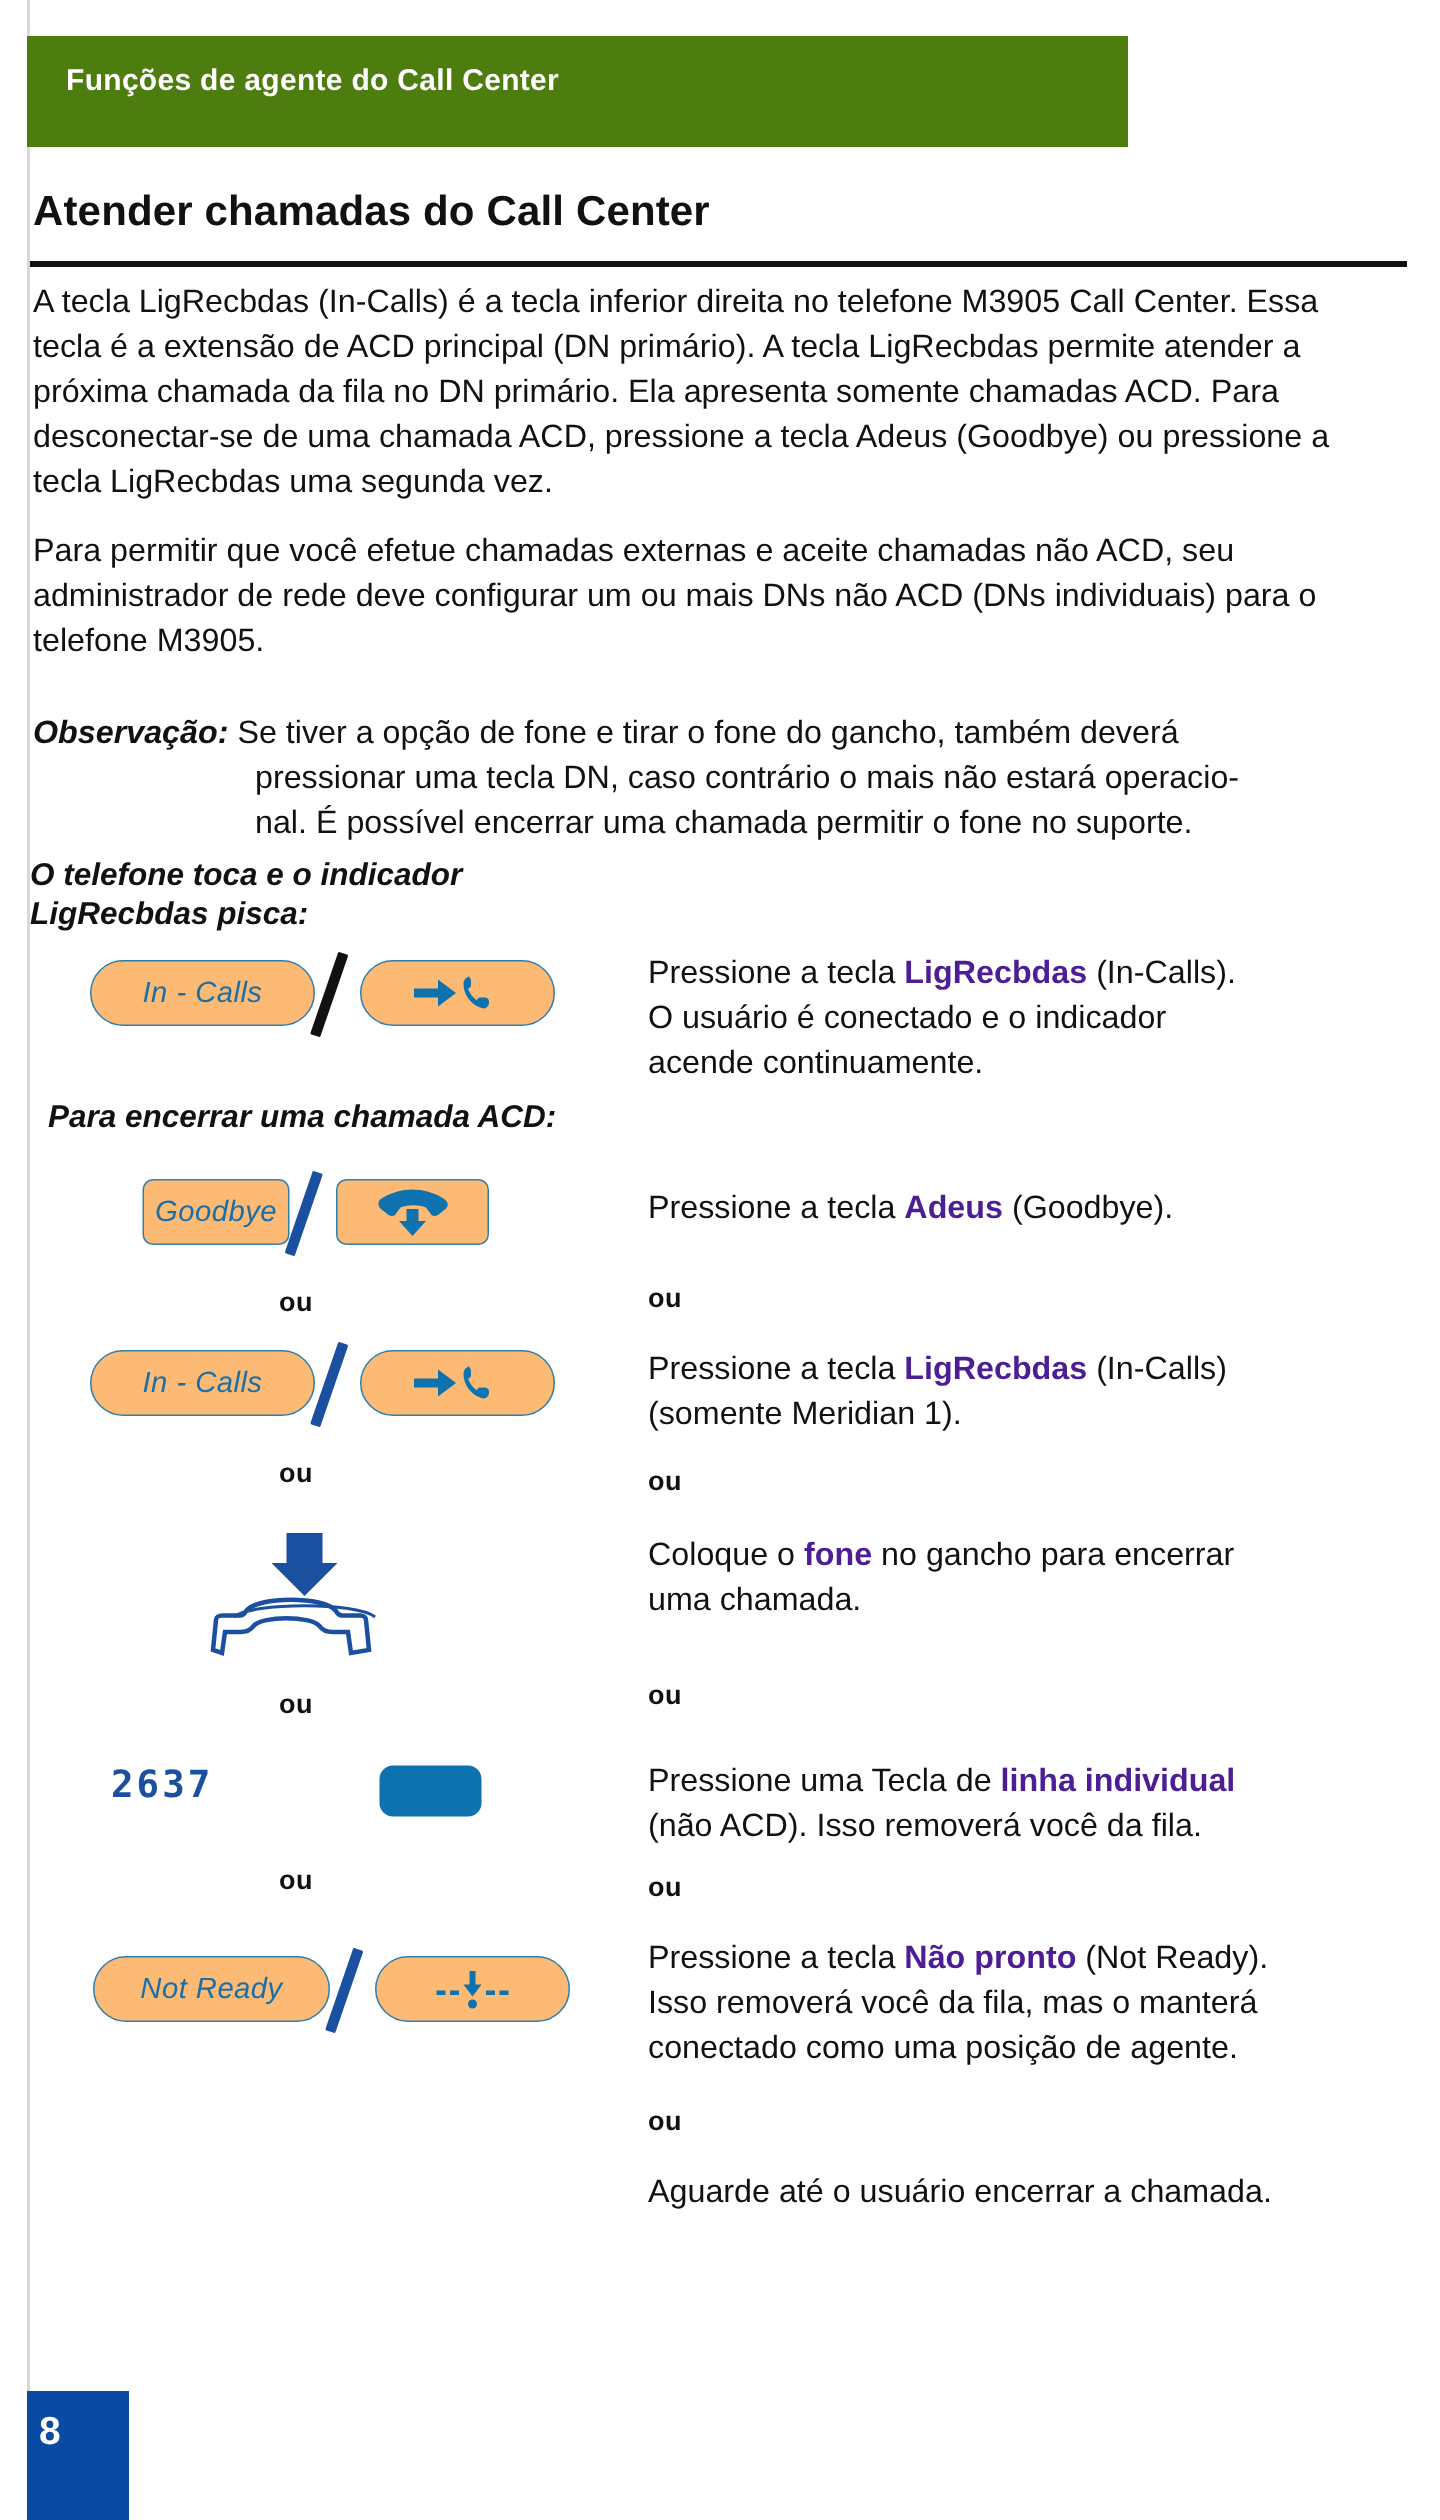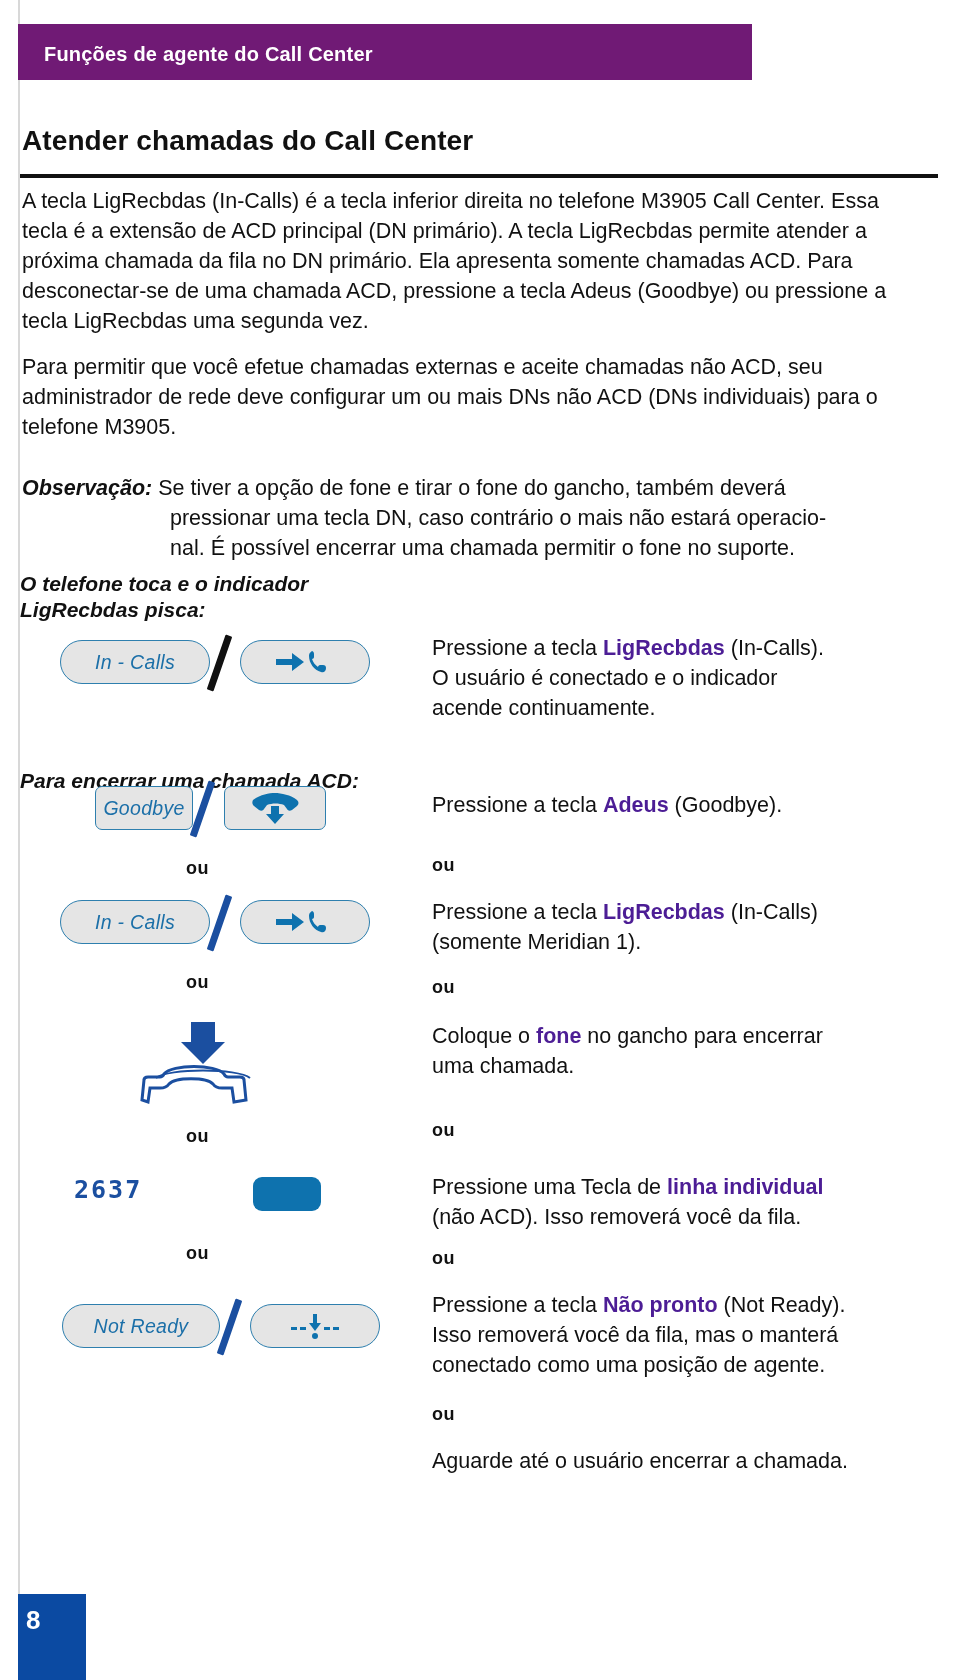--- a/index.html
+++ b/index.html
@@ -31,22 +31,22 @@
     height: 1680px;
     background: #d8d8d8;
   }
 
   
   .banner {
     position: absolute;
     left: 18px;
     top: 24px;
     width: 734px;
-    height: 56px;
-    background: #701a75;
+    height: 74px;
+    background: #4d7c0f;
   }
   .banner-title {
     position: absolute;
     left: 26px;
     top: 19px;
     color: #ffffff;
     font-size: 20px;
     font-weight: bold;
     letter-spacing: 0.2px;
     white-space: nowrap;
@@ -115,37 +115,37 @@
     position: absolute;
     left: 20px;
     font-size: 21px;
     font-weight: bold;
     line-height: 26px;
     color: #111111;
     white-space: pre-line;
     font-style: italic;
   }
   .sh-ring  { top: 571px; }
-  .sh-endacd { top: 768px; }
+  .sh-endacd { top: 732px; margin-left: 12px; }
 
   
   .keyrow {
     position: absolute;
     height: 52px;
   }
   .r-incalls1 { left: 0px;  top: 640px; }
   .r-goodbye  { left: 0px;  top: 786px; }
   .r-incalls2 { left: 0px;  top: 900px; }
   .r-notready { left: 0px;  top: 1304px; }
 
   
   .keycap {
     position: absolute;
     border: 1.6px solid #2E7FAE;
-    background: #e5e5e5;
+    background: #fdba74;
     box-sizing: border-box;
     display: flex;
     align-items: center;
     justify-content: center;
   }
   .keycap.pill { border-radius: 26px; }
   .keycap.rect { border-radius: 7px; }
   .keycap-label {
     font-size: 19.5px;
     font-style: italic;

